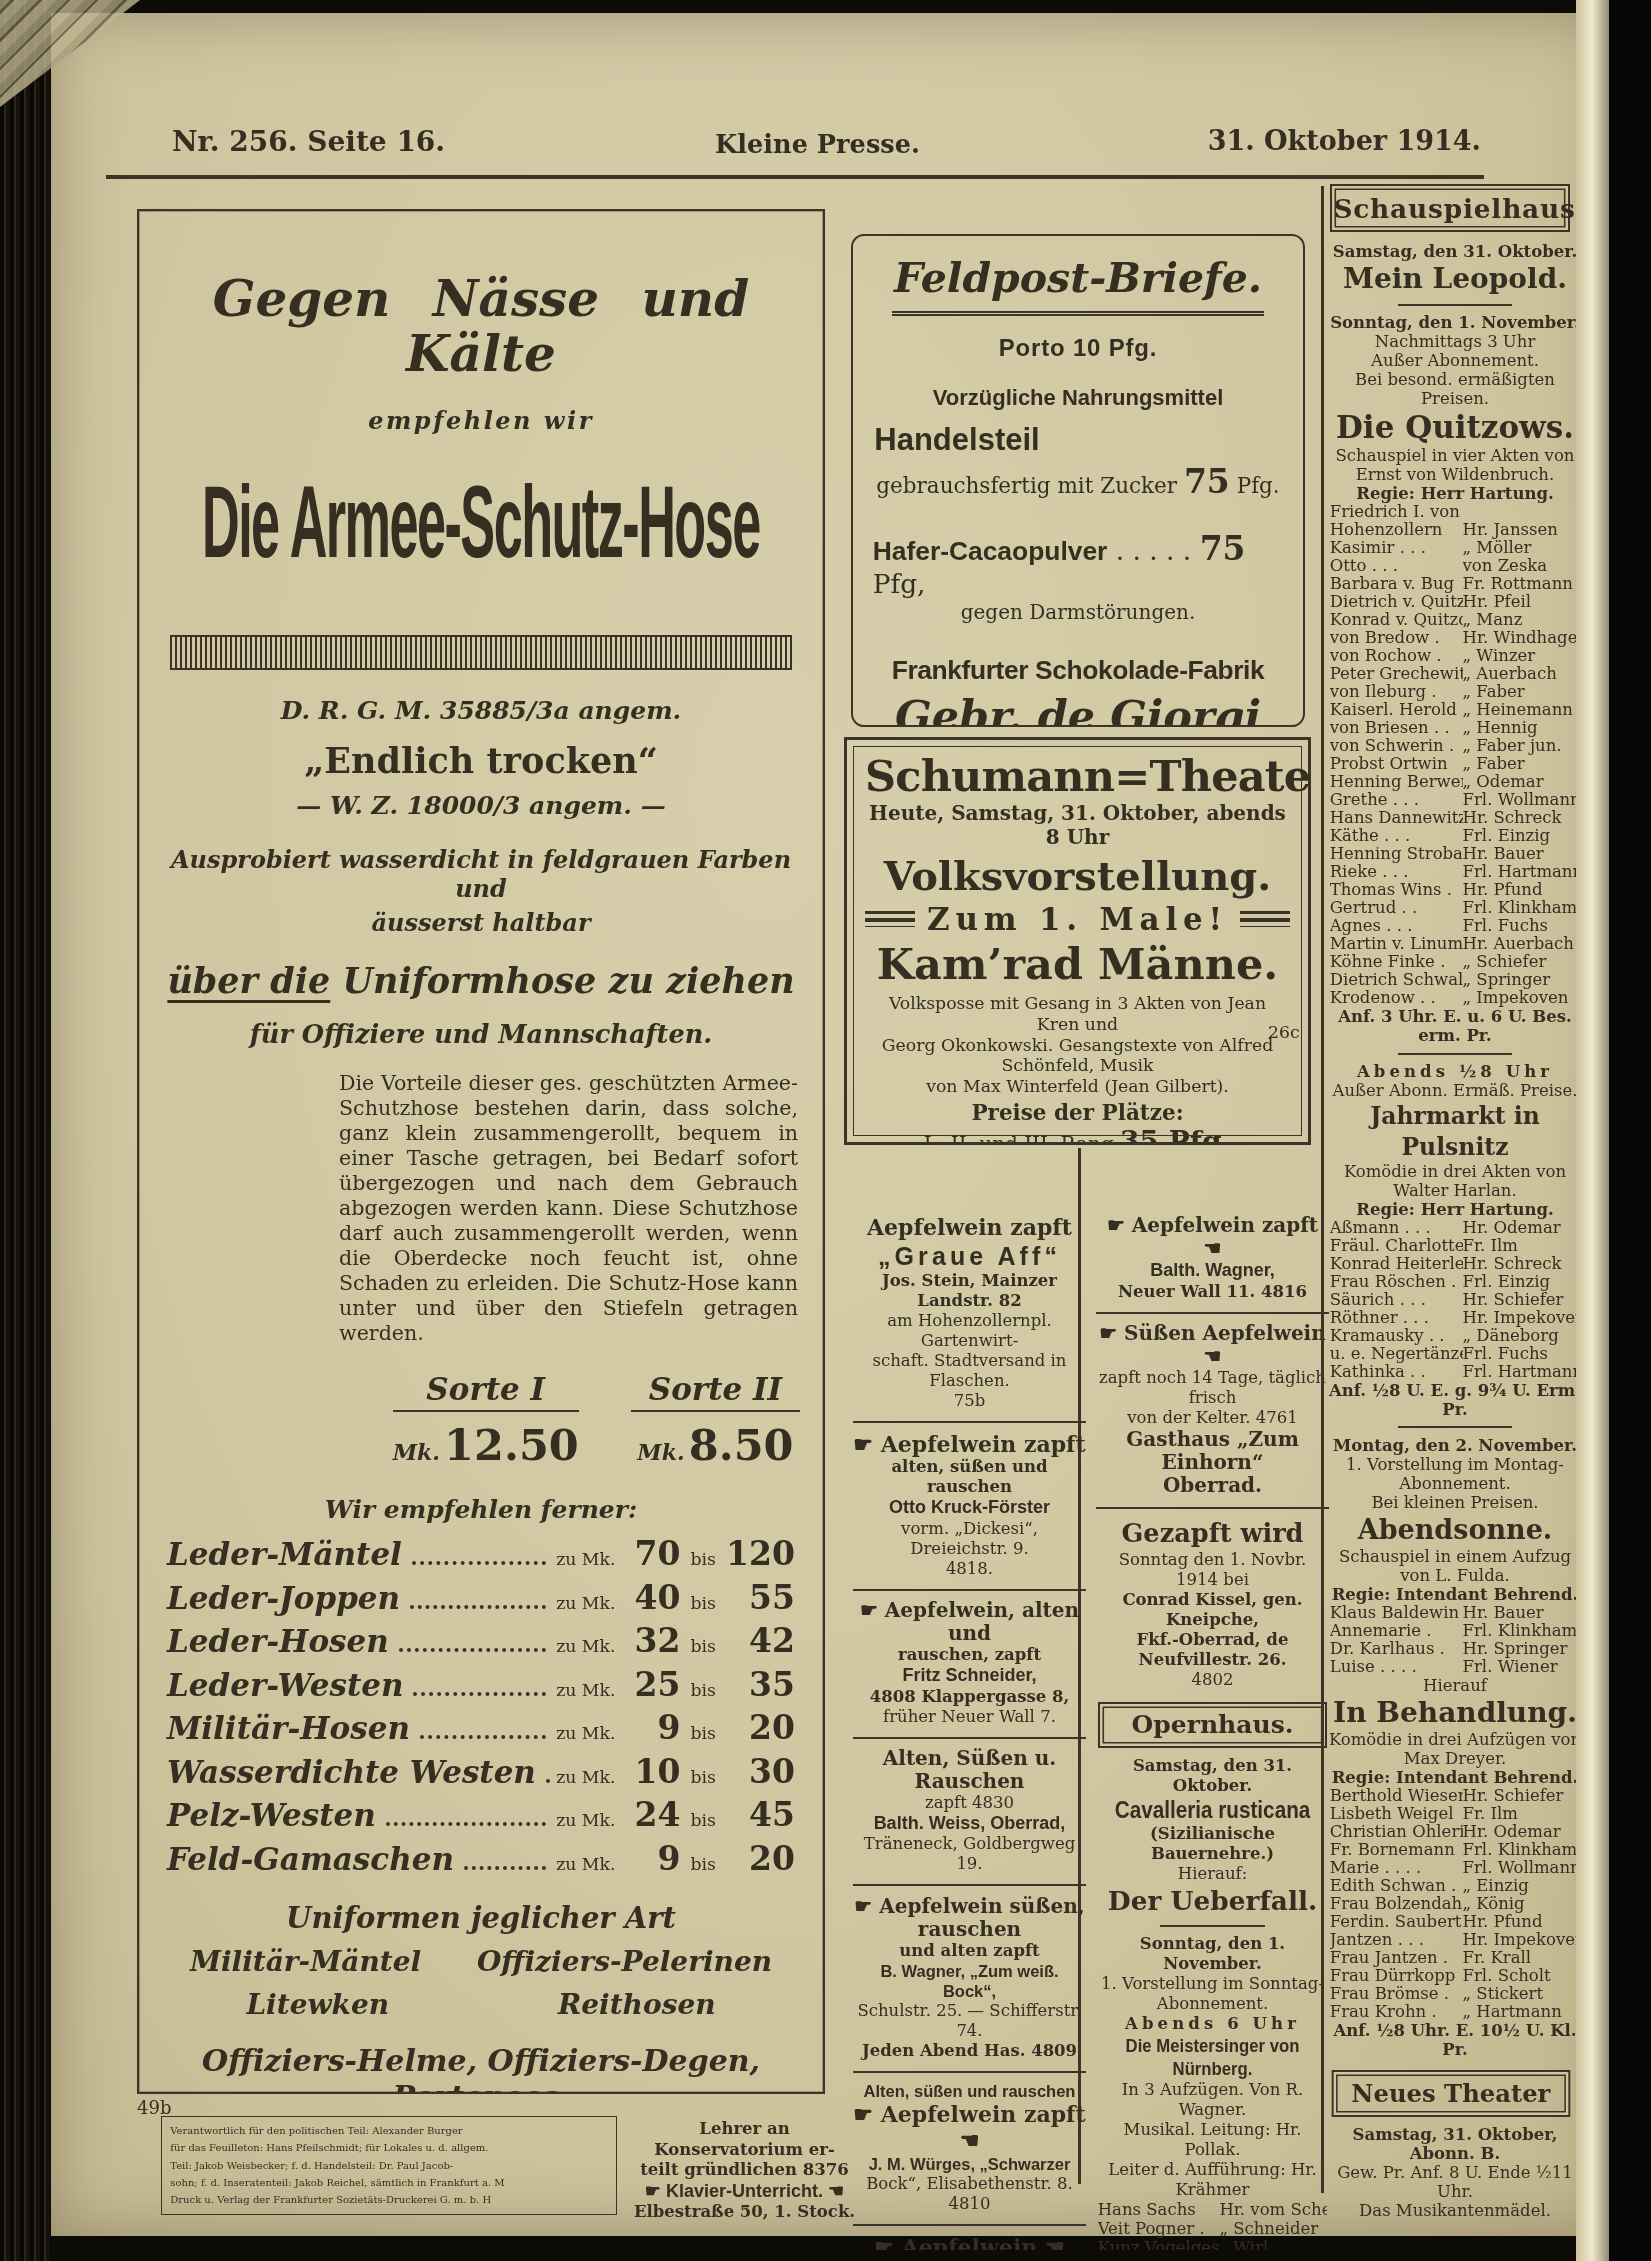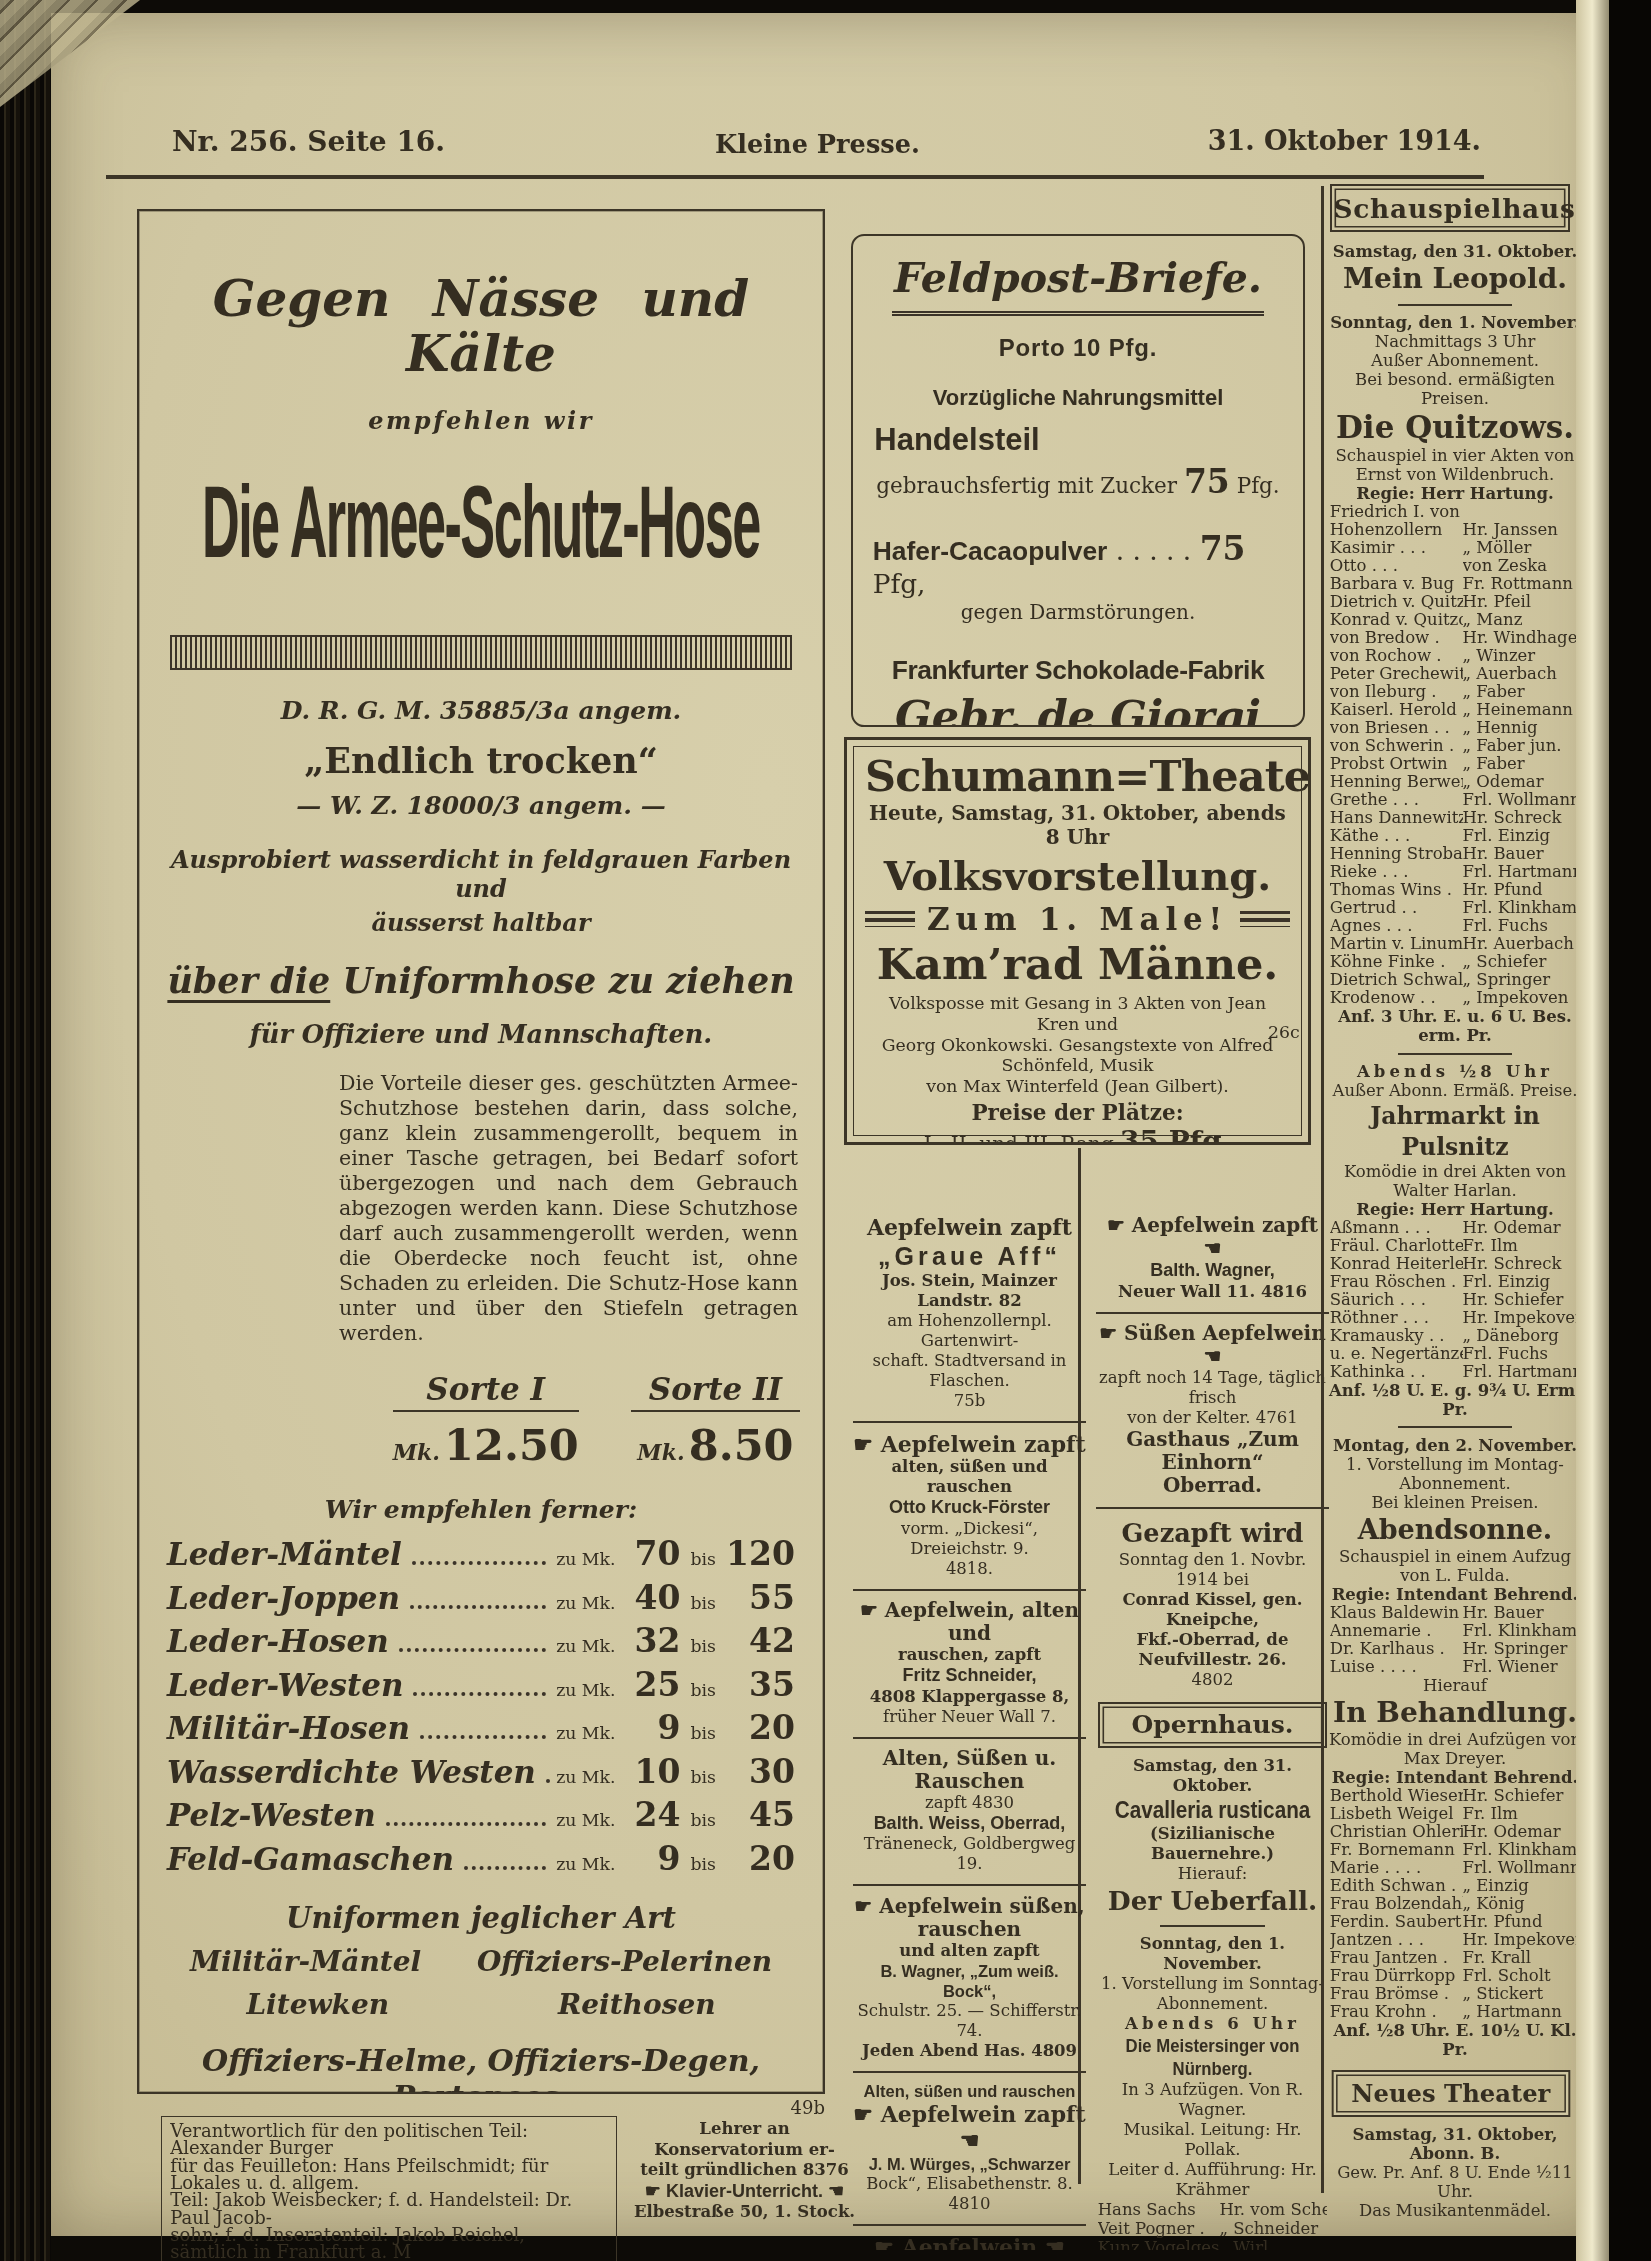--- a/index.html
+++ b/index.html
@@ -58,21 +58,21 @@
   .prow{display:flex;align-items:baseline;margin:2.5px 0;padding:0 5px;}
   .pitem{font-size:31px;line-height:40px;font-weight:700;font-style:italic;white-space:nowrap;}
   .pdots{flex:1;border-bottom:4.1px dotted #3b3328;margin:0 10px 10px;}
   .pzu{font-size:17.3px;padding-right:10px;}
   .plo{font-size:33px;font-weight:700;width:55px;text-align:right;}
   .pbis{font-size:17.3px;padding:0 10px;}
   .phi{font-size:33px;font-weight:700;width:69px;text-align:right;}
   .c-unif{margin-top:21.5px;font-size:29px;font-weight:700;font-style:italic;}
   .c-2col{display:flex;justify-content:space-around;margin-top:10px;font-size:28px;font-weight:700;font-style:italic;}
   .c-line{margin-top:21.5px;font-size:30px;line-height:36px;font-weight:700;font-style:italic;}
-  .c-adno{position:absolute;left:87px;top:2084px;width:688px;text-align:right;font-size:18px;}
+  .c-adno{position:absolute;left:87px;top:2084px;width:688px;text-align:left;font-size:18px;}
   
   .feldpost{position:absolute;left:801px;top:221px;width:454px;height:493px;border:2.5px solid #3c3527;border-radius:13.2px;
             padding:11.6px 18px;box-sizing:border-box;overflow:hidden;text-align:center;}
   .f-title{font-size:41px;font-weight:700;font-style:italic;width:90%;margin:6.6px auto 0;
            border-bottom:5.8px double #3b3328;padding-bottom:8.3px;}
   .f-porto{margin-top:18px;font-size:24px;font-weight:700;font-family:"Liberation Sans",sans-serif;letter-spacing:0.8px;}
   .f-nahr{margin-top:23px;font-size:22px;font-weight:700;font-family:"Liberation Sans",sans-serif;}
   .f-cacao{margin-top:11.6px;font-size:31px;font-weight:700;font-family:"Liberation Sans",sans-serif;text-align:left;padding-left:3.3px;}
   .f-c2{margin-top:3.3px;font-size:21.5px;}
   .f-big{font-size:33px;font-weight:700;}
@@ -126,21 +126,21 @@
   .rc .hq{font-size:31px;line-height:38px;font-weight:700;}
   .rc .hj{font-size:25px;line-height:31px;font-weight:700;transform:scaleX(.94);}
   .rc .ha{font-size:27px;line-height:35px;font-weight:700;}
   .rc .hb{font-size:28px;line-height:35px;font-weight:700;}
   .rc .b{font-weight:700;}
   .ntbox{border:2.5px solid #3c3527;box-shadow:inset 0 0 0 2.5px #d0c7a2,inset 0 0 0 4.1px #3c3527;
          margin:11.6px 8.3px 8.3px 0;padding:6.6px 1.7px;text-align:center;font-size:25px;font-weight:700;transform:scaleX(.97);}
   
   .imprint{position:absolute;left:111px;top:2103px;width:456px;border:1.7px solid #3c3527;padding:5px 8.3px;
            box-sizing:border-box;font-size:14px;line-height:17.3px;}
-  .imprint .l{text-align:left;font-size:18px;line-height:17.3px;}
+  .imprint .l{text-align:left;font-size:10px;line-height:17.3px;}
   .klavier{position:absolute;left:578px;top:2106px;width:233px;text-align:center;}
   .klavier .l{font-size:16.5px;line-height:20.6px;}
   .klavier .kb{font-weight:700;}
   .klavier .ks{font-family:"Liberation Sans",sans-serif;font-weight:700;font-size:18px;}
 </style>
 </head>
 <body>
 
 <div id="page">
   <div class="paper">

